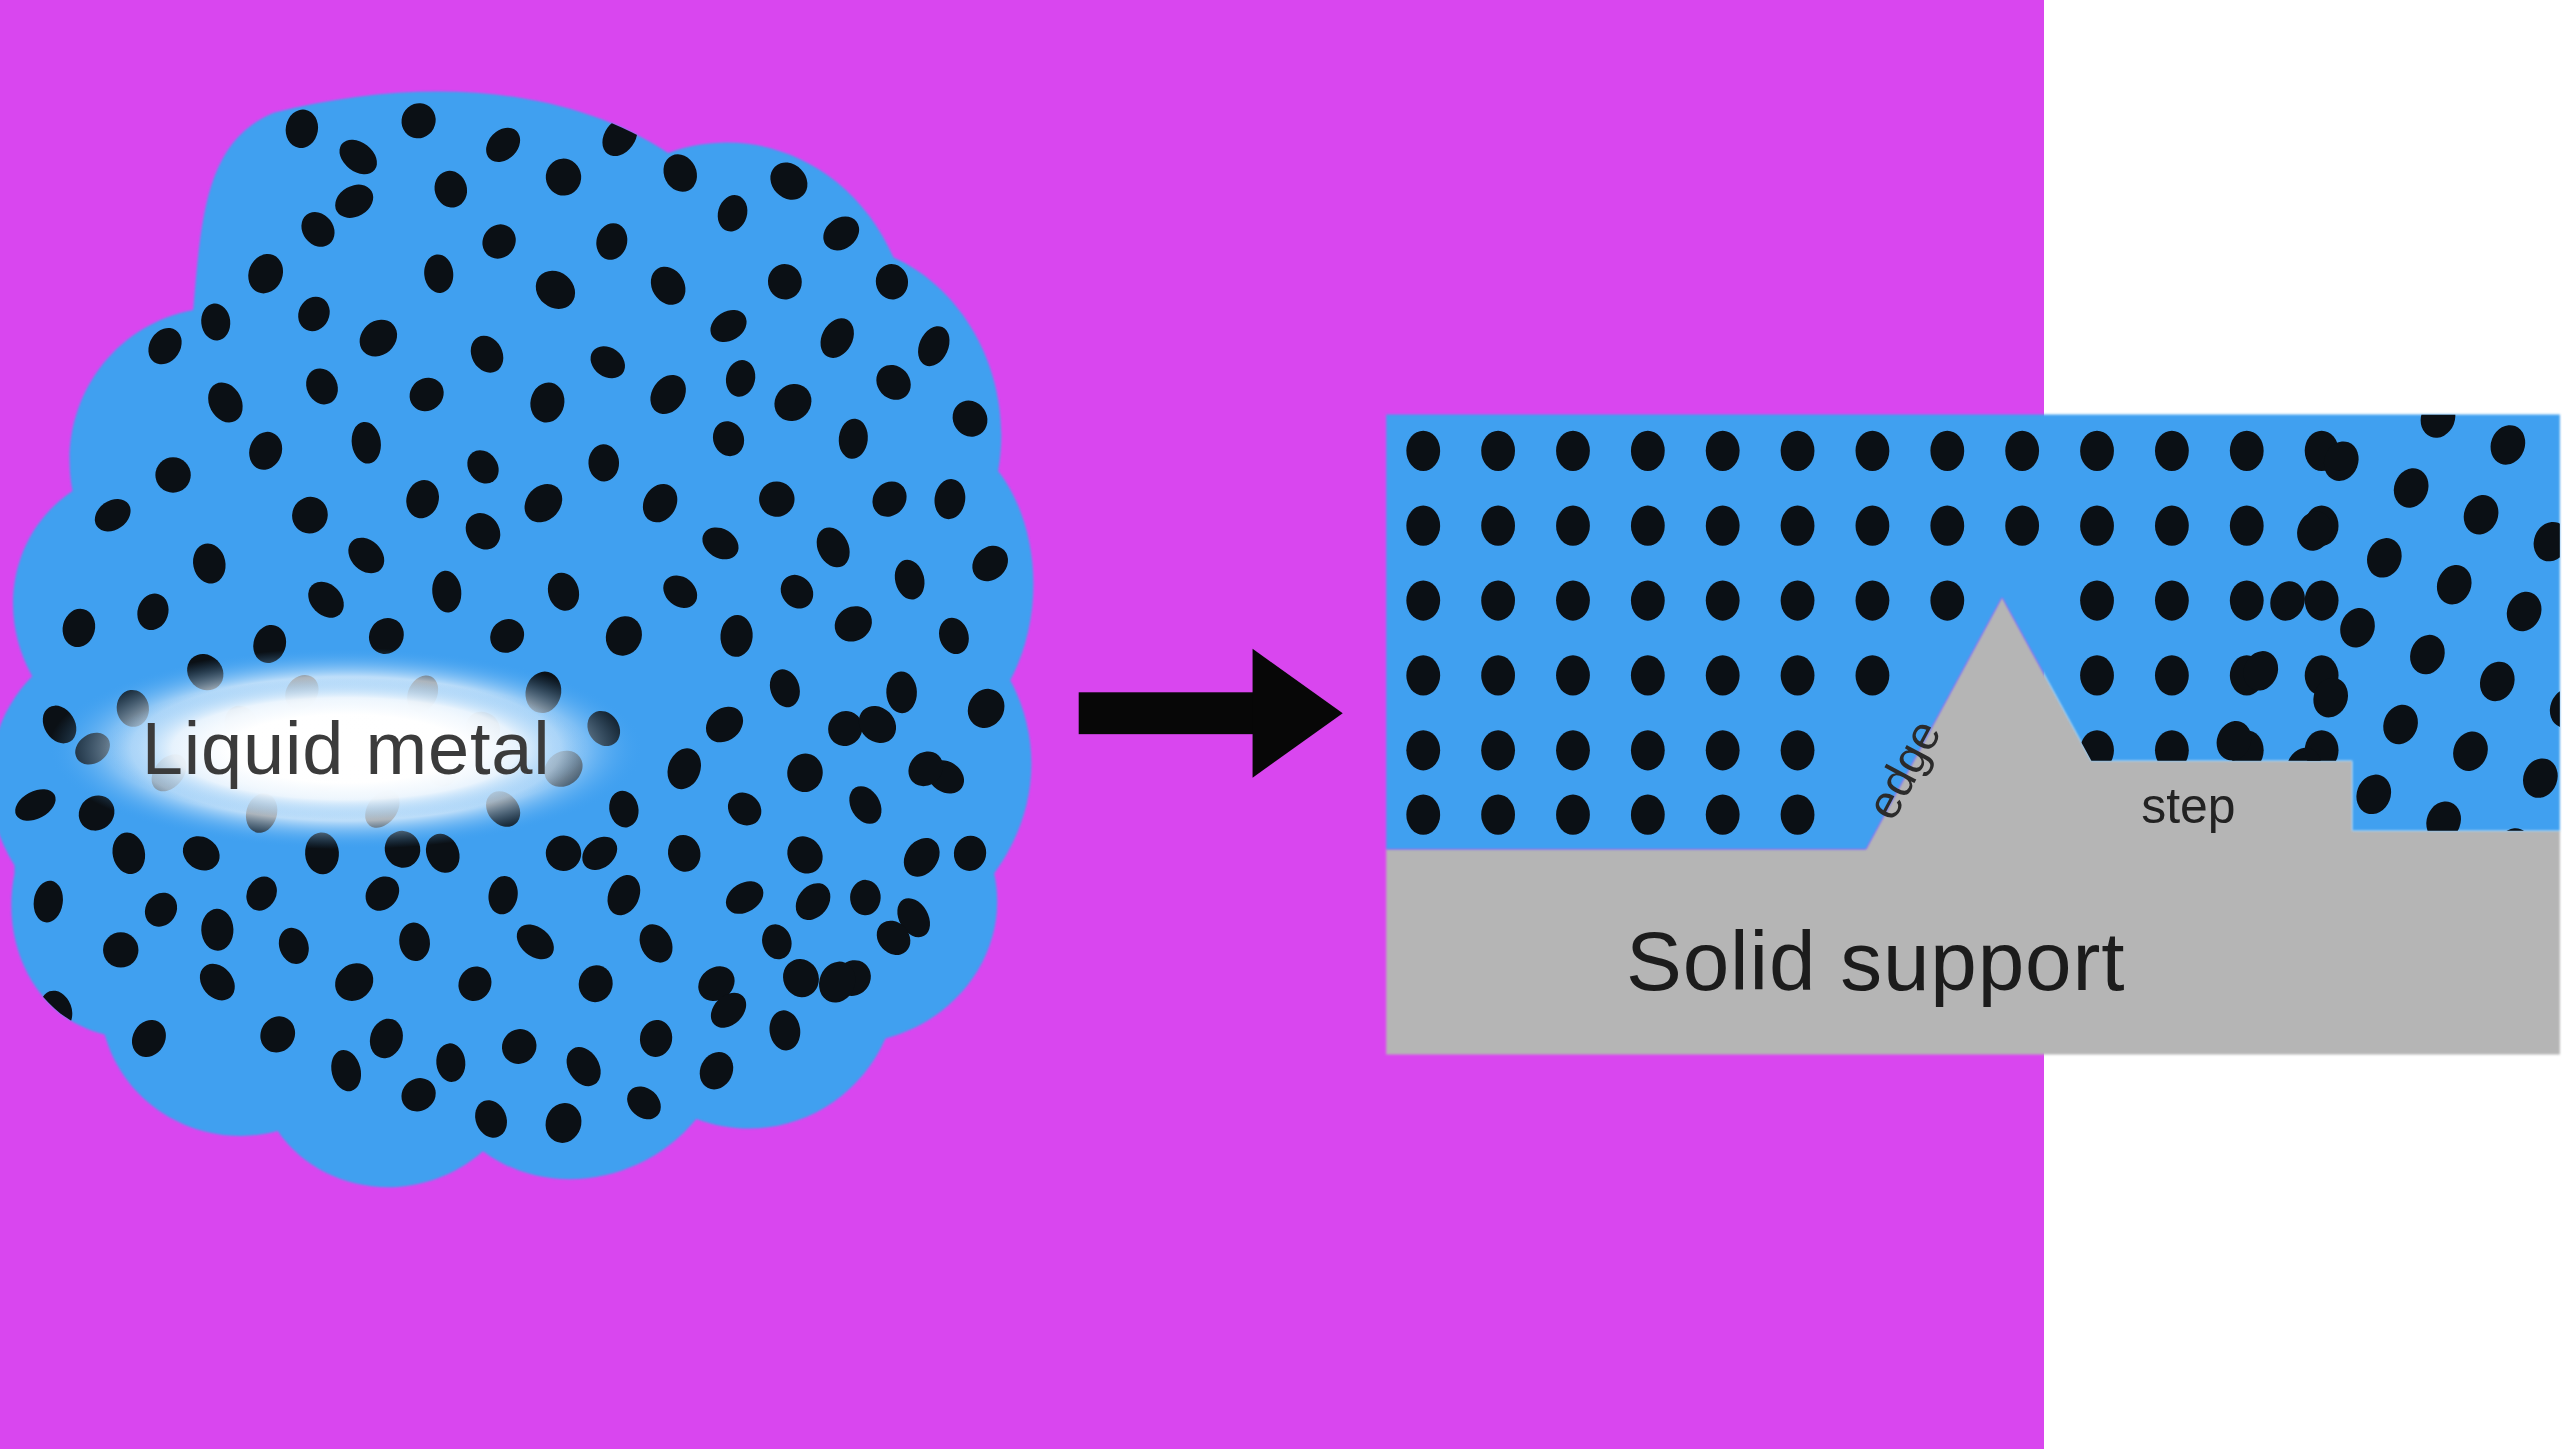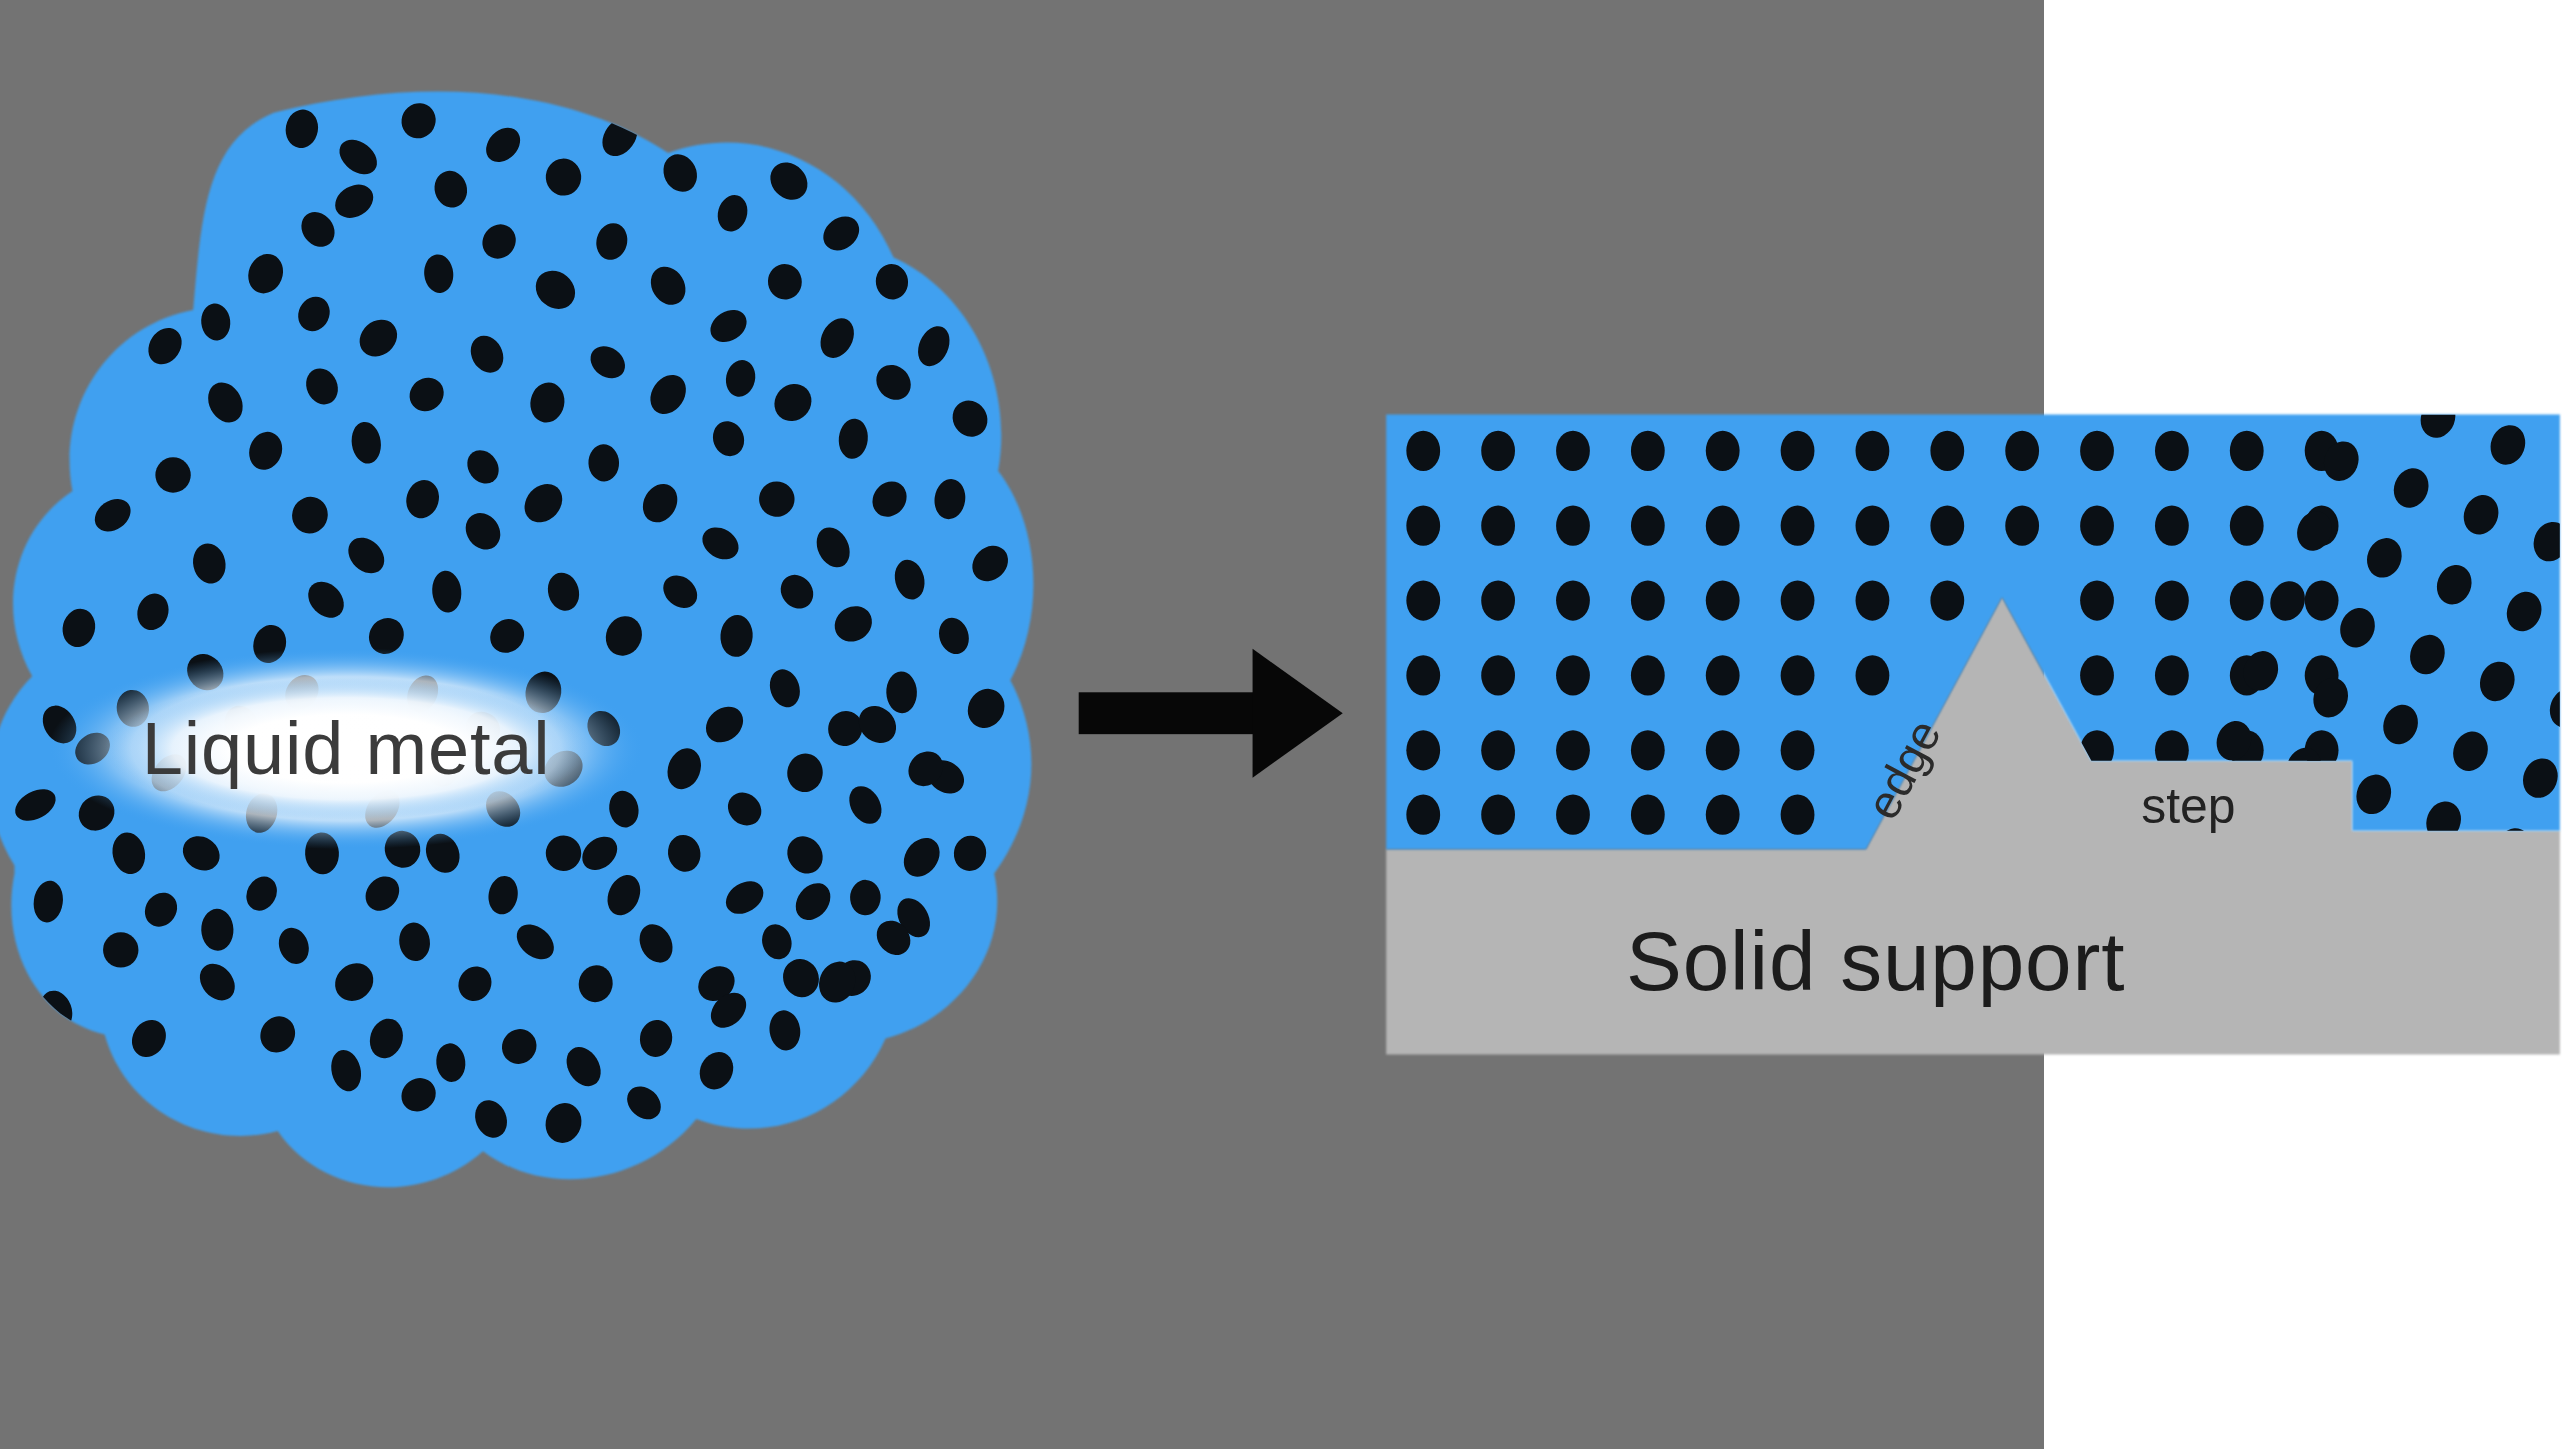--- a/index.html
+++ b/index.html
@@ -2,21 +2,21 @@
 <html style="font-size:13px"><head>
 <meta charset="utf-8">
 <title>Liquid metal solidification diagram</title>
 <style>
   html,body{margin:0;padding:0;background:#ffffff;}
   body{
     width:2576px;height:1449px;
     font-family:"Liberation Sans","DejaVu Sans",sans-serif;
     overflow:hidden;position:relative;
   }
-  #stage{position:absolute;inset:0;width:2044px;height:1449px;background:#737373;}
+  #stage{position:absolute;inset:0;width:2044px;height:1449px;background:#d946ef;}
   svg.layer{position:absolute;left:0;top:0;width:2576px;height:1449px;display:block;}
   .lbl-liquid{
     font-family:"Liberation Sans","DejaVu Sans",sans-serif;
     font-size:92px;font-weight:400;fill:#3b3b3b;letter-spacing:1px;
   }
   .lbl-support{
     font-family:"Liberation Sans","DejaVu Sans",sans-serif;
     font-size:104px;font-weight:400;fill:#1c1c1c;letter-spacing:1px;
   }
   .lbl-step{

